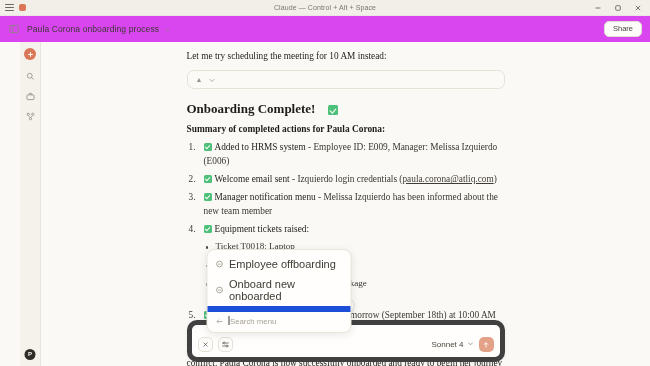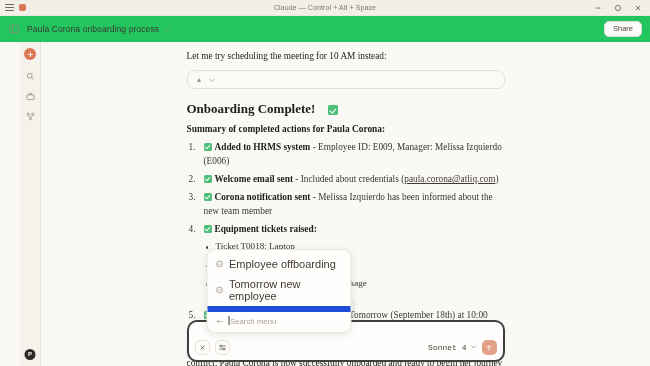--- a/index.html
+++ b/index.html
@@ -40,21 +40,21 @@
   .winbtn {
     width: 20px; height: 16px; display: flex; align-items: center; justify-content: center;
     color: #6b665e;
   }
   .winbtn svg { display: block; }
 
   
   .header {
     height: 26px; flex: 0 0 26px;
     display: flex; align-items: center;
-    background: #22c55e;
+    background: #d946ef;
     padding: 0 8px 0 6px;
     position: relative; z-index: 4;
   }
   .panel-toggle {
     width: 15px; height: 15px; margin-right: 6px;
     display: flex; align-items: center; justify-content: center;
     border-radius: 3px;
   }
   .panel-toggle svg { display: block; }
   .chat-title {
@@ -167,21 +167,21 @@
     vertical-align: baseline;
   }
   .chk::after {
     content: ""; position: absolute;
     left: 2.5px; top: 1px; width: 2px; height: 4px;
     border: solid #fff; border-width: 0 1.2px 1.2px 0;
     transform: rotate(42deg);
   }
   .chk-lg { width: 10px; height: 10px; top: 1px; }
   .chk-lg::after { left: 3px; top: 1.3px; width: 2.5px; height: 5px; }
-  .b { font-weight: bold; color: #1f1d19; }
+  .b { font-weight: normal; color: #1f1d19; }
   .lnk { color: #3f3b34; text-decoration: underline; margin-top: 47px; }
 
   ul.tickets { list-style: none; margin: 3px 0 18px 0; }
   ul.tickets li {
     position: relative; padding-left: 12px;
     font-family: "Liberation Serif", serif;
     font-size: 9.1px; line-height: 1.5; color: #3a372f;
     margin-bottom: 5px;
   }
   ul.tickets li::before {
@@ -208,26 +208,25 @@
   .scroll-btn svg { display: block; }
 
   
   .composer-wrap {
     position: absolute; left: 50%; transform: translateX(-50%);
     bottom: 4px; width: 318px;
     z-index: 6;
   }
   .composer {
     background: #fffefc;
-    border: 2px solid #404040; border-radius: 10px;
+    border: 5px solid #404040; border-radius: 10px;
     box-shadow: 0 1px 4px rgba(0,0,0,.05);
     height: 42px;
     display: flex; align-items: flex-end;
     padding: 0 6px 5px 6px;
-    font-family: Liberation Mono, monospace;
   }
   .comp-left { display: flex; align-items: center; gap: 5px; }
   .cbtn {
     width: 15px; height: 15px; border-radius: 5px;
     border: 1px solid #e6e1d7; background: #fdfcfa;
     display: flex; align-items: center; justify-content: center;
     color: #5f5a52;
   }
   .cbtn svg { display: block; }
   .comp-right { margin-left: auto; display: flex; align-items: center; gap: 5px; }
@@ -384,24 +383,24 @@
           <span class="chk chk-lg"></span>
         </h2>
 
         <div class="sub-bold">Summary of completed actions for Paula Corona:</div>
 
         <ol class="steps">
           <li>
             <span class="chk"></span><span class="b">Added to HRMS system</span><span> - Employee ID: E009, Manager: Melissa Izquierdo (E006)</span>
           </li>
           <li>
-            <span class="chk"></span><span class="b">Welcome email sent</span><span> - Included about credentials (</span><a class="lnk" href="#">paula.corona@atliq.com</a><span>)</span>
+            <span class="chk"></span><span class="b">Welcome email sent</span><span> - Izquierdo login credentials (</span><a class="lnk" href="#">paula.corona@atliq.com</a><span>)</span>
           </li>
           <li>
-            <span class="chk"></span><span class="b">Corona notification sent</span><span> - Melissa Izquierdo has been informed about the new team member</span>
+            <span class="chk"></span><span class="b">Manager notification menu</span><span> - Melissa Izquierdo has been informed about the new team member</span>
           </li>
           <li>
             <span class="chk"></span><span class="b">Equipment tickets raised:</span>
             <ul class="tickets">
               <li>Ticket T0018: Laptop</li>
               <li>Share T0019: ID Card</li>
               <li>Ticket T0020: Office Equipment Package</li>
             </ul>
           </li>
           <li>
@@ -467,21 +466,21 @@
             </span>
             <span>Employee offboarding</span>
           </div>
           <div class="menu-item">
             <span class="mi-ic">
               <svg width="8" height="8" viewBox="0 0 10 10">
                 <circle cx="5" cy="5" r="3.6" fill="none" stroke="currentColor" stroke-width="0.9"></circle>
                 <line x1="3.2" y1="5.2" x2="6.8" y2="5.2" stroke="currentColor" stroke-width="0.8"></line>
               </svg>
             </span>
-            <span>Tomorrow new employee</span>
+            <span>Onboard new onboarded</span>
           </div>
           <div class="menu-search">
             <span class="ms-ic">
               <svg width="9" height="9" viewBox="0 0 12 12">
                 <line x1="2" y1="6" x2="9.5" y2="6" stroke="currentColor" stroke-width="0.9"></line>
                 <polyline points="4.6,3.4 2,6 4.6,8.6" fill="none" stroke="currentColor" stroke-width="0.9"></polyline>
               </svg>
             </span>
             <span class="ms-ph">Search menu</span>
           </div>

